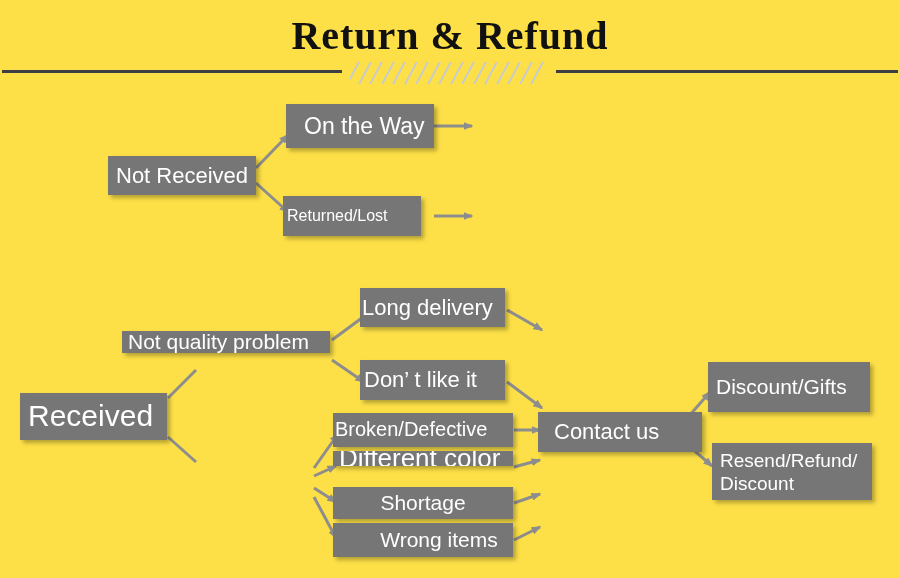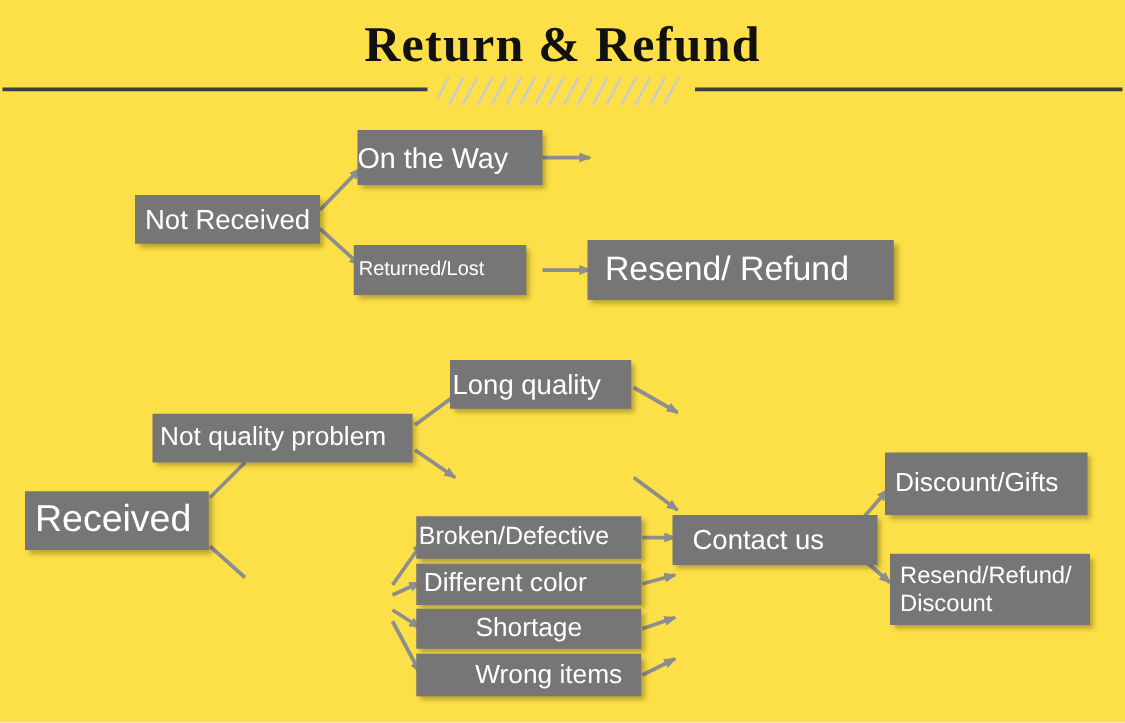--- a/index.html
+++ b/index.html
@@ -156,38 +156,38 @@
       <path d="M514,503 L540,494" marker-end="url(#ah)"></path>
       <path d="M514,540 L540,527" marker-end="url(#ah)"></path>
 
       <path d="M682,424 L710,392" marker-end="url(#ah)"></path>
       <path d="M682,440 L712,466" marker-end="url(#ah)"></path>
     </g>
   </svg>
 
   <div class="node left" style="left:108px; top:156px; width:148px; height:39px; padding-left:8px; font-size:22px;">Not Received</div>
 
-  <div class="node left" style="left:286px; top:104px; width:148px; height:44px; padding-left:0; font-size:23px;">On the Way</div>
+  <div class="node left" style="left:286px; top:104px; width:148px; height:44px; padding-left:18px; font-size:23px;">On the Way</div>
 
   <div class="node left" style="left:283px; top:196px; width:138px; height:40px; padding-left:4px; font-size:16px;">Returned/Lost</div>
 
 
-  <div class="node left" style="left:470px; top:192px; width:245px; height:48px; padding-left:14px; font-size:27px;">Resend/ Refund</div>
 
   <div class="node left" style="left:20px; top:393px; width:147px; height:47px; padding-left:8px; font-size:30px;">Received</div>
 
-  <div class="node left" style="left:122px; top:331px; width:208px; height:39px; padding-left:6px; font-size:21px;">Not quality problem</div>
+  <div class="node left" style="left:122px; top:331px; width:208px; height:22px; padding-left:6px; font-size:21px;">Not quality problem</div>
 
 
-  <div class="node left" style="left:360px; top:288px; width:145px; height:39px; padding-left:2px; font-size:22px;">Long quality</div>
+  <div class="node left" style="left:360px; top:288px; width:145px; height:39px; padding-left:2px; font-size:22px;">Long delivery</div>
 
+  <div class="node left" style="left:360px; top:360px; width:145px; height:40px; padding-left:4px; font-size:22px;">Don’ t like it</div>
 
   <div class="node left" style="left:333px; top:413px; width:180px; height:34px; padding-left:2px; font-size:20px;">Broken/Defective</div>
 
-  <div class="node left" style="left:333px; top:451px; width:180px; height:33px; padding-left:6px; font-size:21px;text-align:right;">Different color</div>
+  <div class="node left" style="left:333px; top:451px; width:180px; height:15px; padding-left:6px; font-size:26px;text-align:right;">Different color</div>
 
   <div class="node center" style="left:333px; top:487px; width:180px; height:32px; font-size:21px;">Shortage</div>
 
   <div class="node center" style="left:333px; top:523px; width:180px; height:34px; font-size:21px;padding-left:32px;">Wrong items</div>
 
   <div class="node left" style="left:538px; top:412px; width:164px; height:40px; padding-left:16px; font-size:22px;">Contact us</div>
 
   <div class="node left" style="left:708px; top:362px; width:162px; height:50px; padding-left:8px; font-size:21px;">Discount/Gifts</div>
 
   <div class="node wrap" style="left:712px; top:443px; width:160px; height:57px; padding:6px 0 0 8px; font-size:19px; line-height:1.22;">Resend/Refund/ Discount</div>

